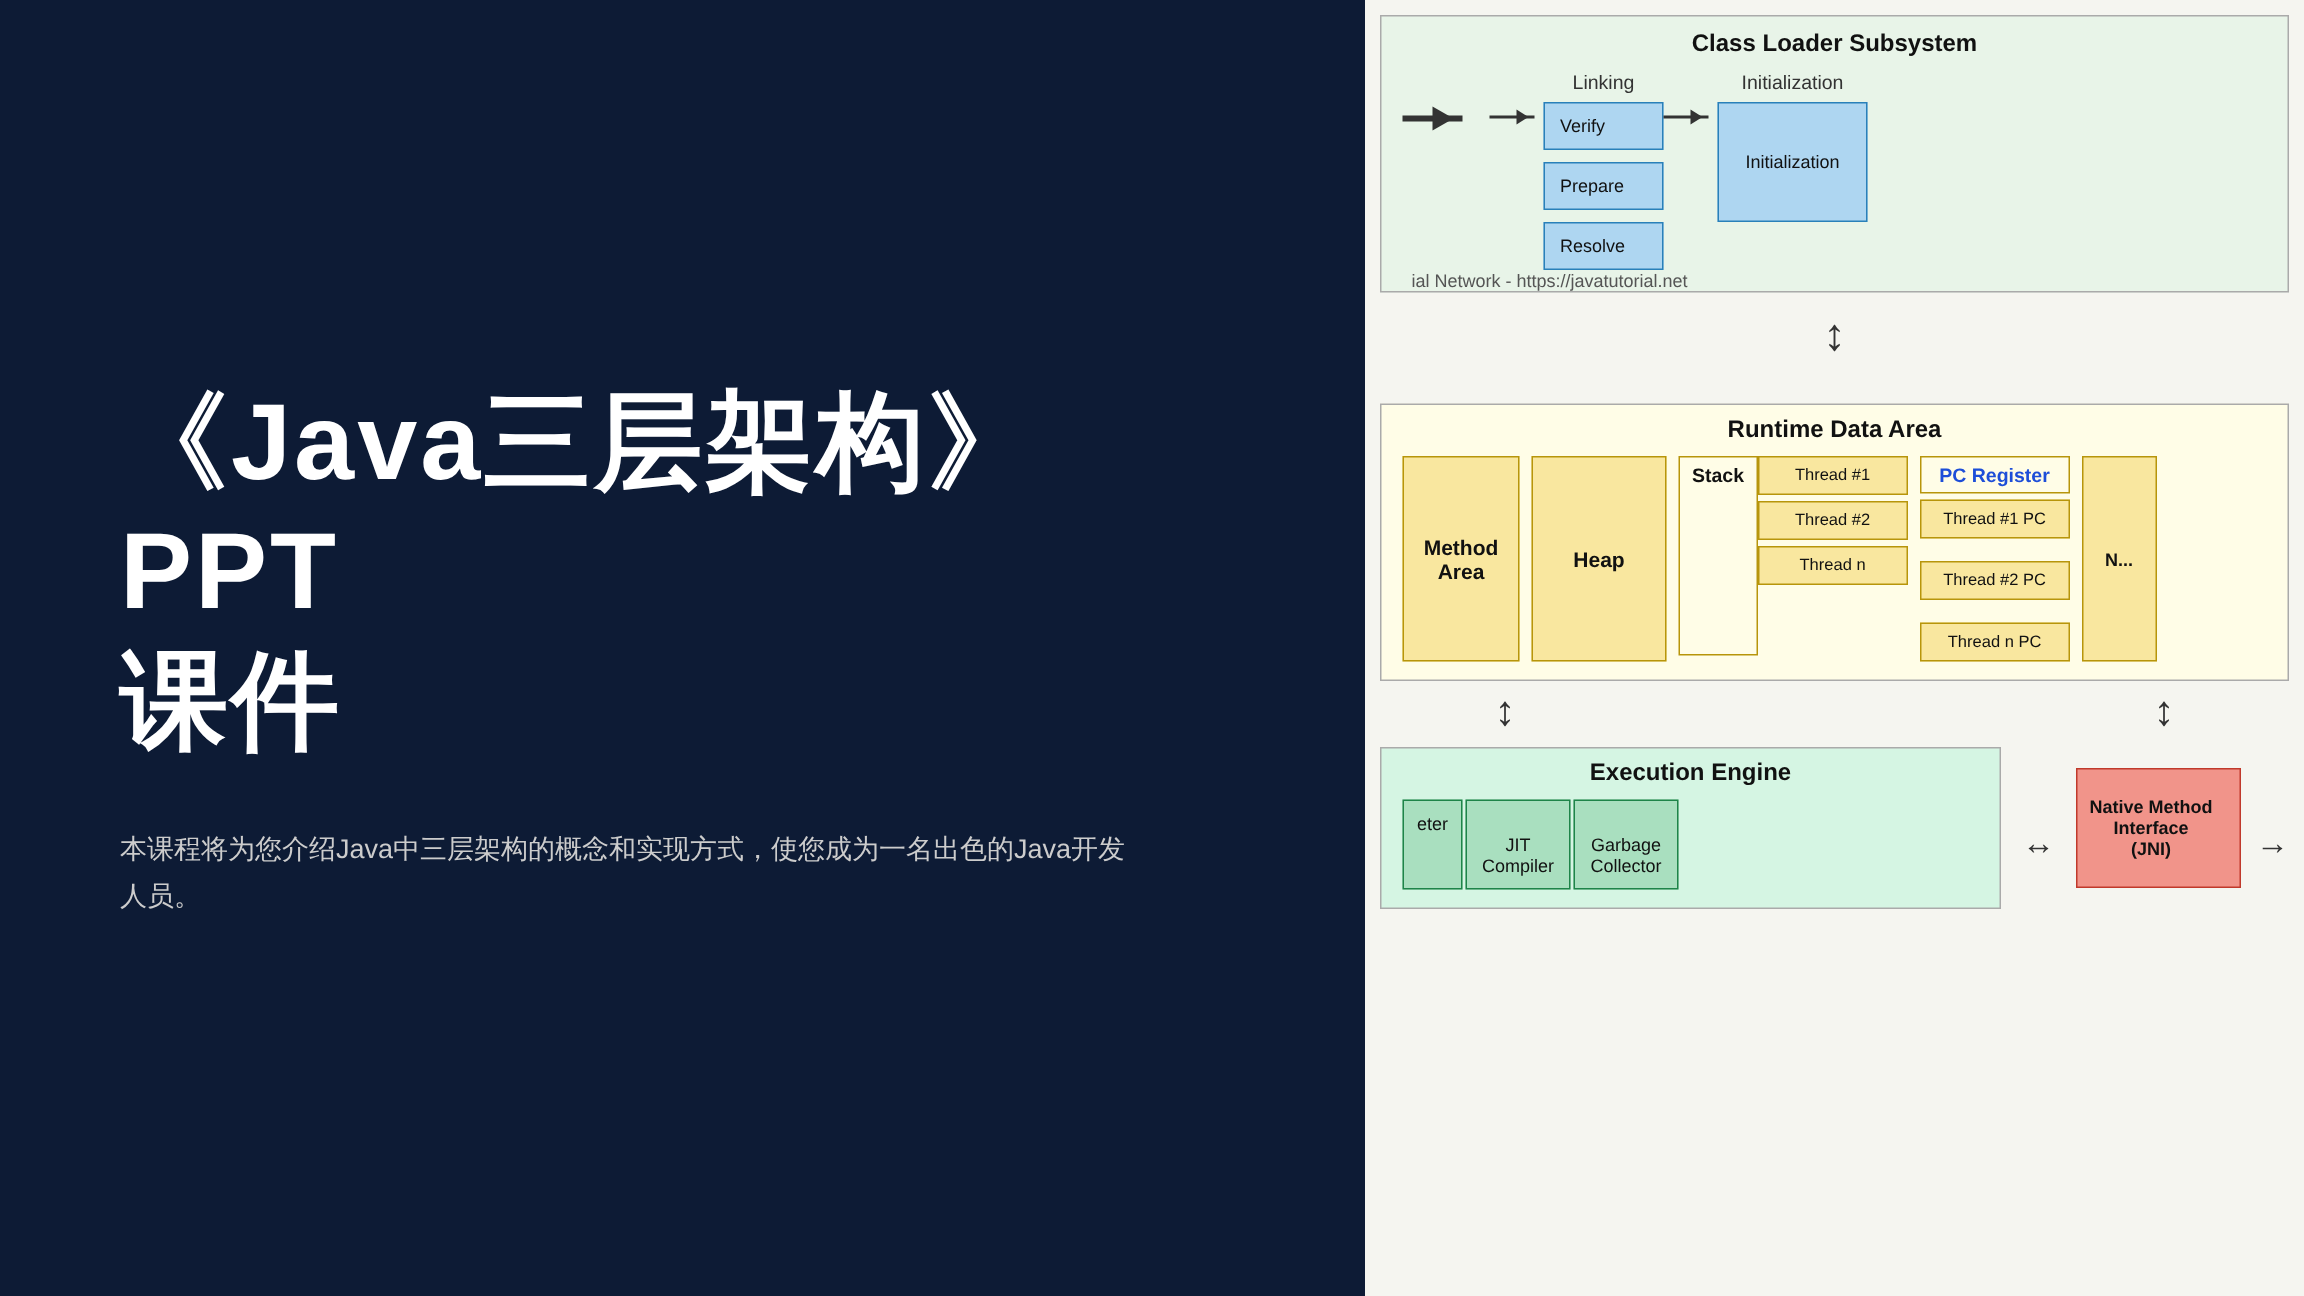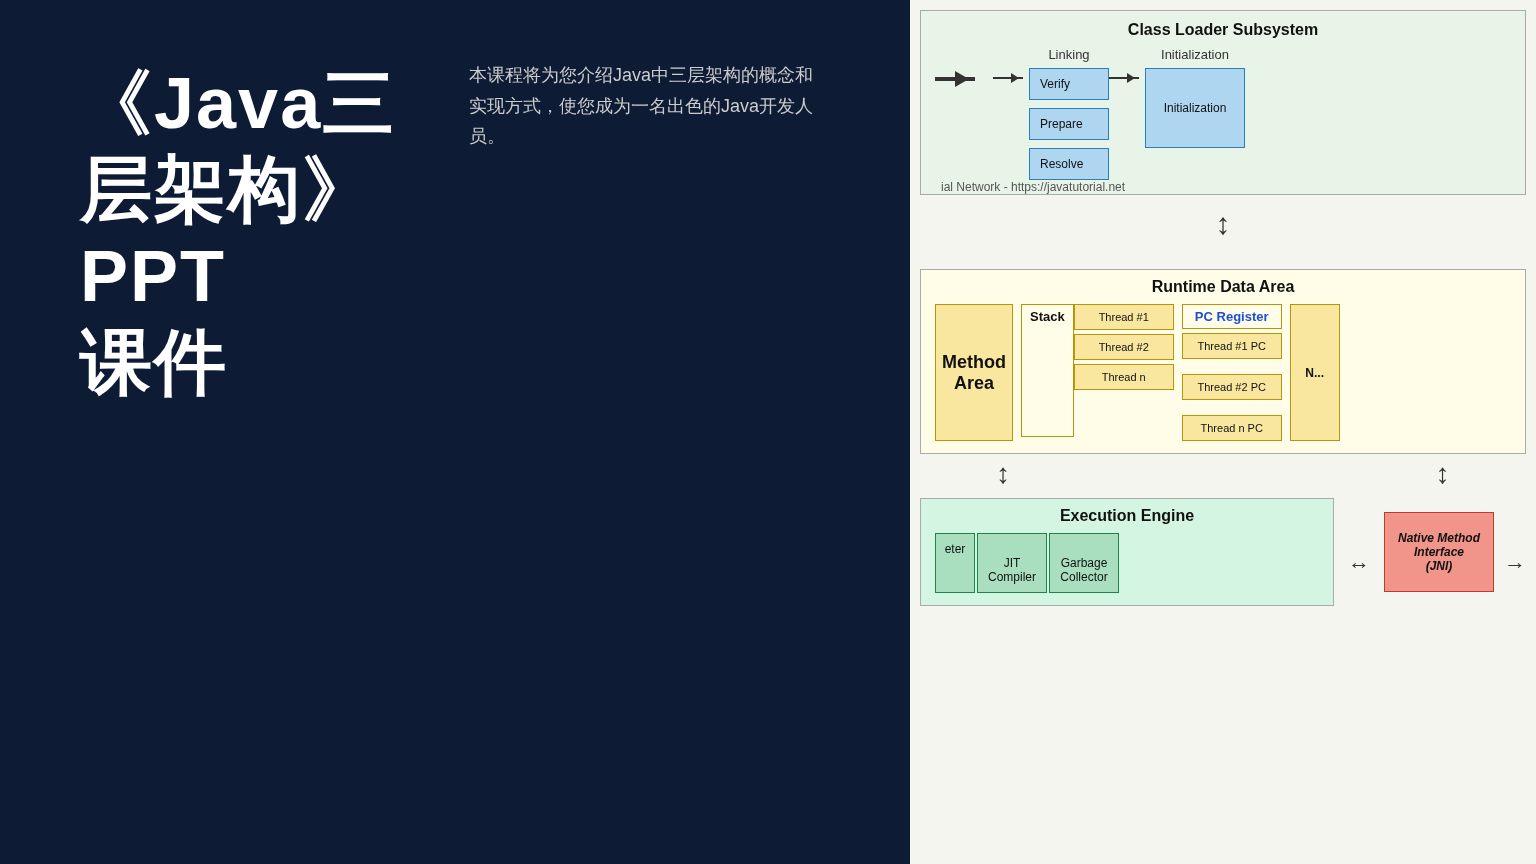--- a/index.html
+++ b/index.html
@@ -10,23 +10,23 @@
       overflow: hidden;
       font-family: Arial, sans-serif;
     }
 
     
     .left-panel {
       width: 910px;
       height: 864px;
       background-color: #0d1b35;
       display: flex;
-      flex-direction: row;
+      flex-direction: column;
       justify-content: center;
-      padding: 60px 80px;
+      padding: 48px 80px;
     }
     .main-title {
       color: #ffffff;
       font-size: 72px;
       font-weight: 700;
       line-height: 1.2;
       margin-bottom: 40px;
       letter-spacing: 2px;
     }
     .subtitle {
@@ -197,21 +197,21 @@
       align-items: stretch;
       margin-top: 6px;
     }
 
     .rt-box {
       background-color: #f9e79f;
       border: 1.5px solid #b7950b;
       display: flex;
       align-items: center;
       justify-content: center;
-      font-size: 18px;
+      font-size: 14px;
       font-weight: bold;
       text-align: center;
       color: #111;
     }
 
     .method-box {
       width: 78px;
       padding: 8px 4px;
       flex-shrink: 0;
     }
@@ -394,20 +394,23 @@
 
     <div class="runtime-section">
       <div class="section-title">Runtime Data Area</div>
       <div class="runtime-inner">
 
         <div class="rt-box method-box" style="min-height:120px;">
           <span style="white-space:pre-line;">Method
 Area</span>
         </div>
 
+        <div class="rt-box heap-box" style="min-height:120px;">
+          <span>Heap</span>
+        </div>
 
         <div class="stack-group">
           <div class="stack-label">Stack</div>
           <div class="stack-threads">
             <div class="thread-box">Thread #1</div>
             <div class="thread-box">Thread #2</div>
             <div class="thread-box">Thread n</div>
           </div>
         </div>
 
@@ -446,21 +449,21 @@
           </div>
           <div class="exec-box" style="min-width:70px; min-height:60px; white-space:pre-line;">
             <span>Garbage
 Collector</span>
           </div>
         </div>
       </div>
 
       <div style="font-size:22px; color:#333; padding:0 4px; margin-top:20px;">↔</div>
 
-      <div class="native-method-box" style="white-space:pre-line; min-height:80px; display:flex; align-items:center; justify-content:center;font-style:italic;">
+      <div class="native-method-box" style="white-space:pre-line; min-height:80px; display:flex; align-items:center; justify-content:flex-start;">
         <span>Native Method
 Interface
 (JNI)</span>
       </div>
 
       <div style="font-size:22px; color:#333; margin-top:20px;">→</div>
     </div>
 
   </div>
 </div>

